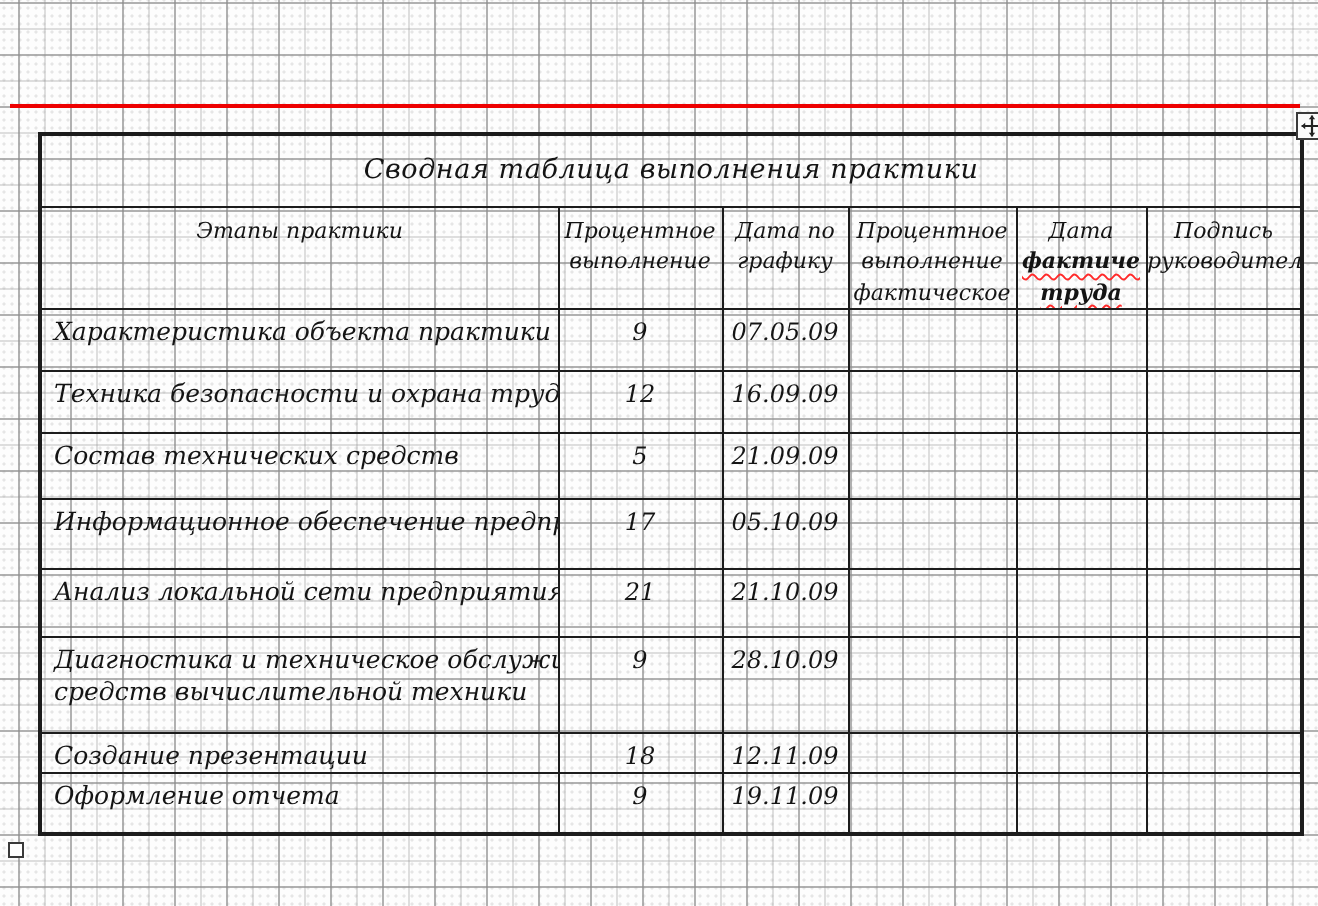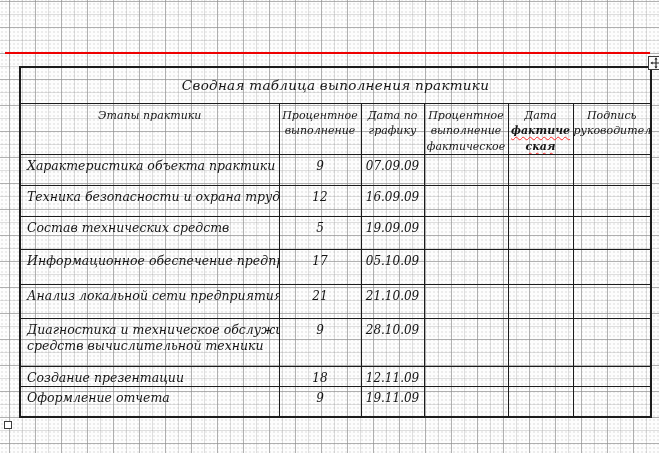--- a/index.html
+++ b/index.html
@@ -102,35 +102,35 @@
         <div>графику</div>
       </td>
       <td class="hdr">
         <div>Процентное</div>
         <div>выполнение</div>
         <div>фактическое</div>
       </td>
       <td class="hdr">
         <div>Дата</div>
         <div class="misspell">фактиче</div>
-        <div class="misspell">ская</div>
+        <div class="misspell">труда</div>
       </td>
       <td class="hdr">
         <div>Подпись</div>
         <div>руководителя</div>
       </td>
     </tr>
 
     <tr class="r1">
       <td class="stage-cell">
         <div>Характеристика объекта практики</div>
         <div></div>
       </td>
       <td class="num-cell">9</td>
-      <td class="date-cell">07.09.09</td>
+      <td class="date-cell">07.05.09</td>
       <td></td>
       <td></td>
       <td></td>
     </tr>
     <tr class="r2">
       <td class="stage-cell">
         <div>Техника безопасности и охрана труда</div>
         <div></div>
       </td>
       <td class="num-cell">12</td>
@@ -138,21 +138,21 @@
       <td></td>
       <td></td>
       <td></td>
     </tr>
     <tr class="r3">
       <td class="stage-cell">
         <div>Состав технических средств</div>
         <div></div>
       </td>
       <td class="num-cell">5</td>
-      <td class="date-cell">19.09.09</td>
+      <td class="date-cell">21.09.09</td>
       <td></td>
       <td></td>
       <td></td>
     </tr>
     <tr class="r4">
       <td class="stage-cell">
         <div>Информационное обеспечение предприятия</div>
         <div></div>
       </td>
       <td class="num-cell">17</td>

